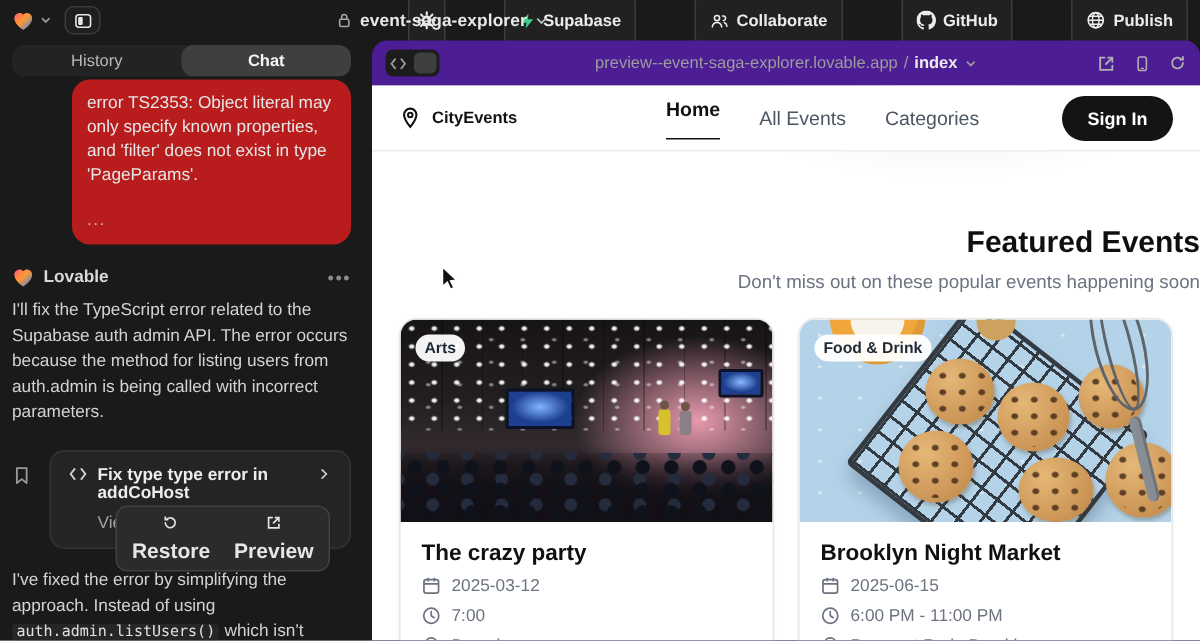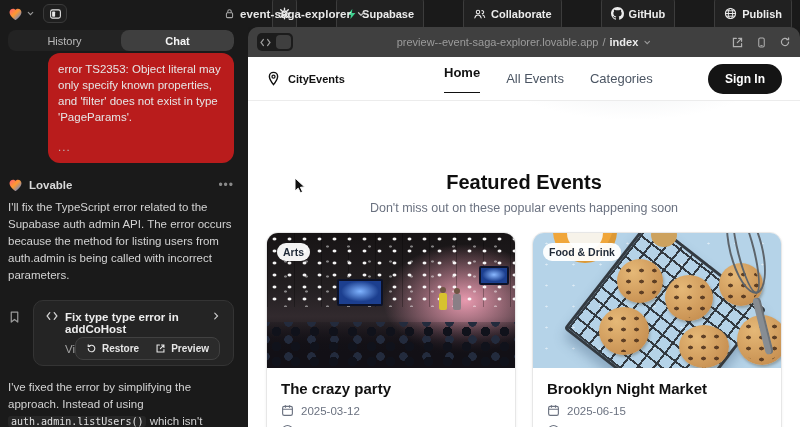--- a/index.html
+++ b/index.html
@@ -39,26 +39,26 @@
   .code { font-family:"DejaVu Sans Mono",monospace; font-size:10px; color:#e0e0e0; background:#262626;
           border-radius:3px; padding:0 3px; }
   .fix-wrap { position:relative; display:flex; gap:7px; margin-top:16px; }
   .bm { width:18px; padding-top:10px; color:#9a9a9a; cursor:pointer; }
   .fix-card { flex:1; background:#242424; border:1px solid #343434; border-radius:10px; padding:10px 12px; cursor:pointer; }
   .fix-title-row { display:flex; align-items:flex-start; gap:7px; }
   .fix-title { font-size:11.5px; font-weight:700; color:#ededed; flex:1; }
   .fix-view { margin-top:8px; font-size:11.5px; color:#a3a3a3; cursor:pointer; padding-left:19px; }
   .hover-bar { position:absolute; right:14px; top:37px; display:flex; background:#2b2b2b;
                border:1px solid #414141; border-radius:8px; padding:2px; z-index:3; }
-  .hover-btn { display:flex; align-items:center; gap:5px; padding:3px 8px; color:#e6e6e6; font-size:10px;
-               font-weight:600; border-radius:6px; cursor:pointer; background:none; border:none; font-family:inherit; }
+  .hover-btn { display:flex; align-items:center; gap:5px; padding:3px 8px; color:#e6e6e6; font-size:14px;
+               font-weight:600; border-radius:6px; cursor:pointer; background:none; border:none; font-family:inherit;flex-direction:column; }
 
   
   .preview { position:absolute; top:27px; left:248px; width:552px; height:400px; }
-  .browser { position:absolute; inset:0; border-radius:10px 10px 0 0; overflow:hidden; background:#404040; }
+  .browser { position:absolute; inset:0; border-radius:10px 10px 0 0; overflow:hidden; background:#4c1d95; }
   .ptoolbar { height:30px; display:flex; align-items:center; padding:0 9px; position:relative; }
   .code-toggle { width:36px; height:18px; background:#1c1c1c; border-radius:5px; display:flex;
                  align-items:center; padding:2px; cursor:pointer; }
   .code-toggle .knob { margin-left:auto; width:15px; height:14px; background:#3f3f3f; border-radius:4px; }
   .url-box { position:absolute; left:50%; transform:translateX(-50%); display:flex; align-items:center;
              gap:4px; cursor:pointer; }
   .url-domain { font-size:11px; color:#9c9c9c; }
   .url-sep { font-size:11px; color:#9c9c9c; }
   .url-page { font-size:11px; color:#ececec; font-weight:700; }
   .ptool-right { margin-left:auto; display:flex; align-items:center; gap:12px; color:#b0b0b0; }
@@ -69,21 +69,21 @@
   .site::before { content:""; position:absolute; left:46%; top:0; width:260px; height:90px;
                   background:radial-gradient(55% 60% at 50% 10%, #eceef0, rgba(236,238,240,0)); pointer-events:none; }
   .site-header { height:44px; border-bottom:1px solid #ececec; display:flex; align-items:center;
                  padding:0 18px; position:relative; background:#fff; }
   .brand { display:flex; align-items:center; gap:7px; font-size:11px; font-weight:700; color:#111; }
   .nav { position:absolute; left:196px; display:flex; align-items:center; gap:26px; }
   .nav-item { font-size:13px; color:#4b5563; cursor:pointer; }
   .nav-item.active { color:#111; font-weight:600; border-bottom:1.5px solid #111; padding-bottom:12px; }
   .signin { margin-left:auto; background:#141414; color:#fff; font-size:12px; font-weight:700;
             border:none; border-radius:999px; padding:8px 17px; cursor:pointer; font-family:inherit; }
-  .hero { margin-top:70px; text-align:center; }
+  .hero { margin-top:50px; text-align:right; }
   .hero-title { font-size:20px; font-weight:700; color:#0f0f0f; }
   .hero-sub { margin-top:7px; font-size:12.5px; color:#6b7280; }
   .cards { display:flex; gap:16px; padding:0 18px; margin-top:17px; }
   .card { flex:1; background:#fff; border:1px solid #e7e7e7; border-radius:12px; overflow:hidden;
           box-shadow:0 1px 3px rgba(0,0,0,.06); cursor:pointer; }
   .card-img { position:relative; height:135px; overflow:hidden; }
   .badge { position:absolute; top:10px; left:10px; z-index:5; background:rgba(255,255,255,.95);
            color:#1f2937; font-size:10.5px; font-weight:700; padding:3px 6px; border-radius:999px; }
   .card-body { padding:12px 14px; }
   .card-title { font-size:15px; font-weight:700; color:#111; }

